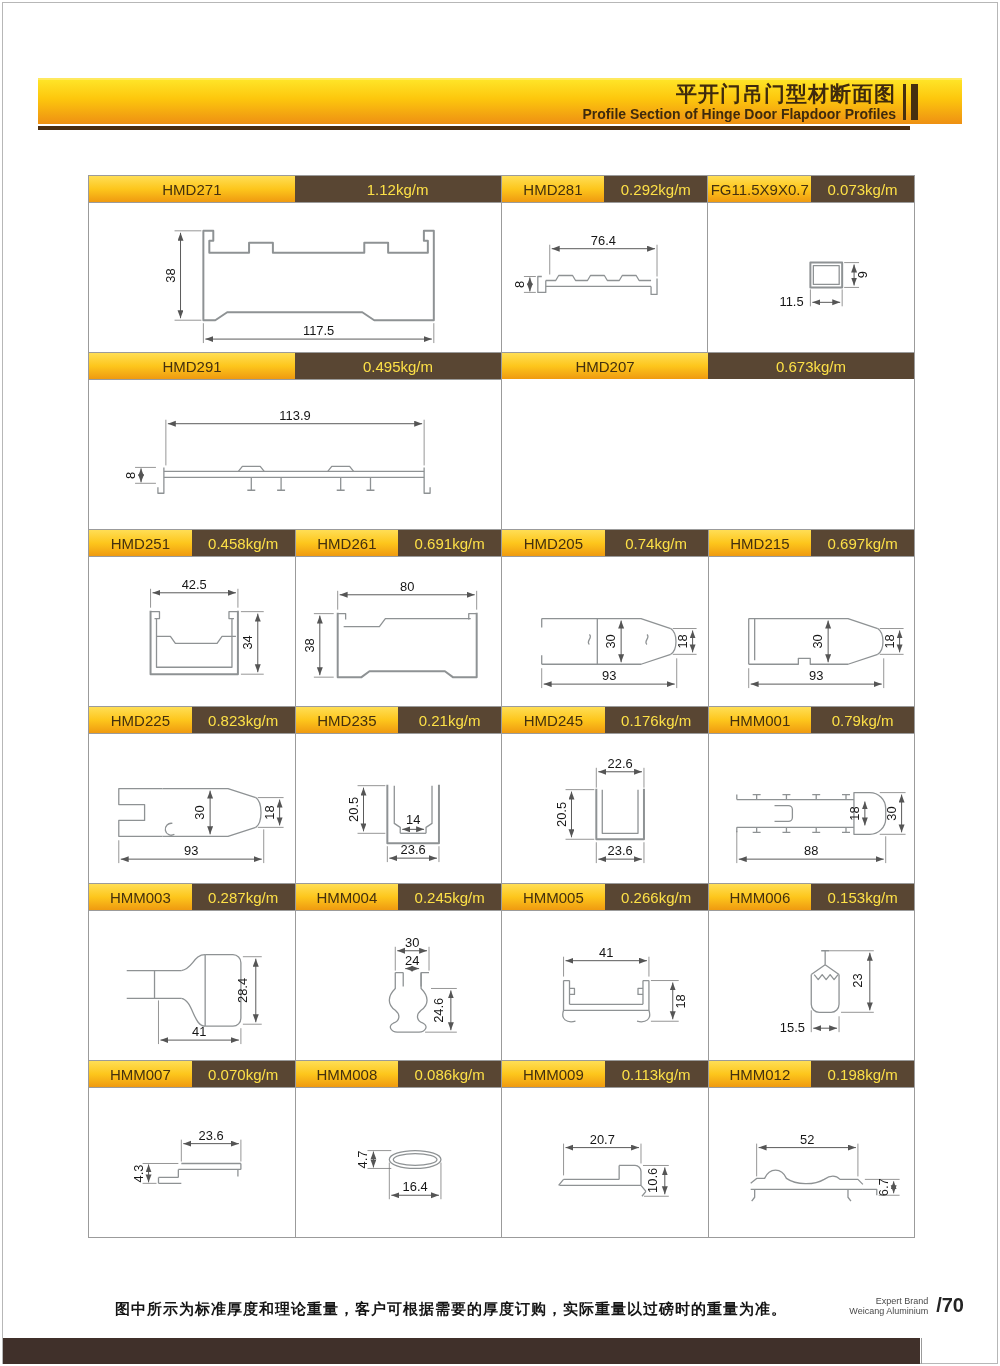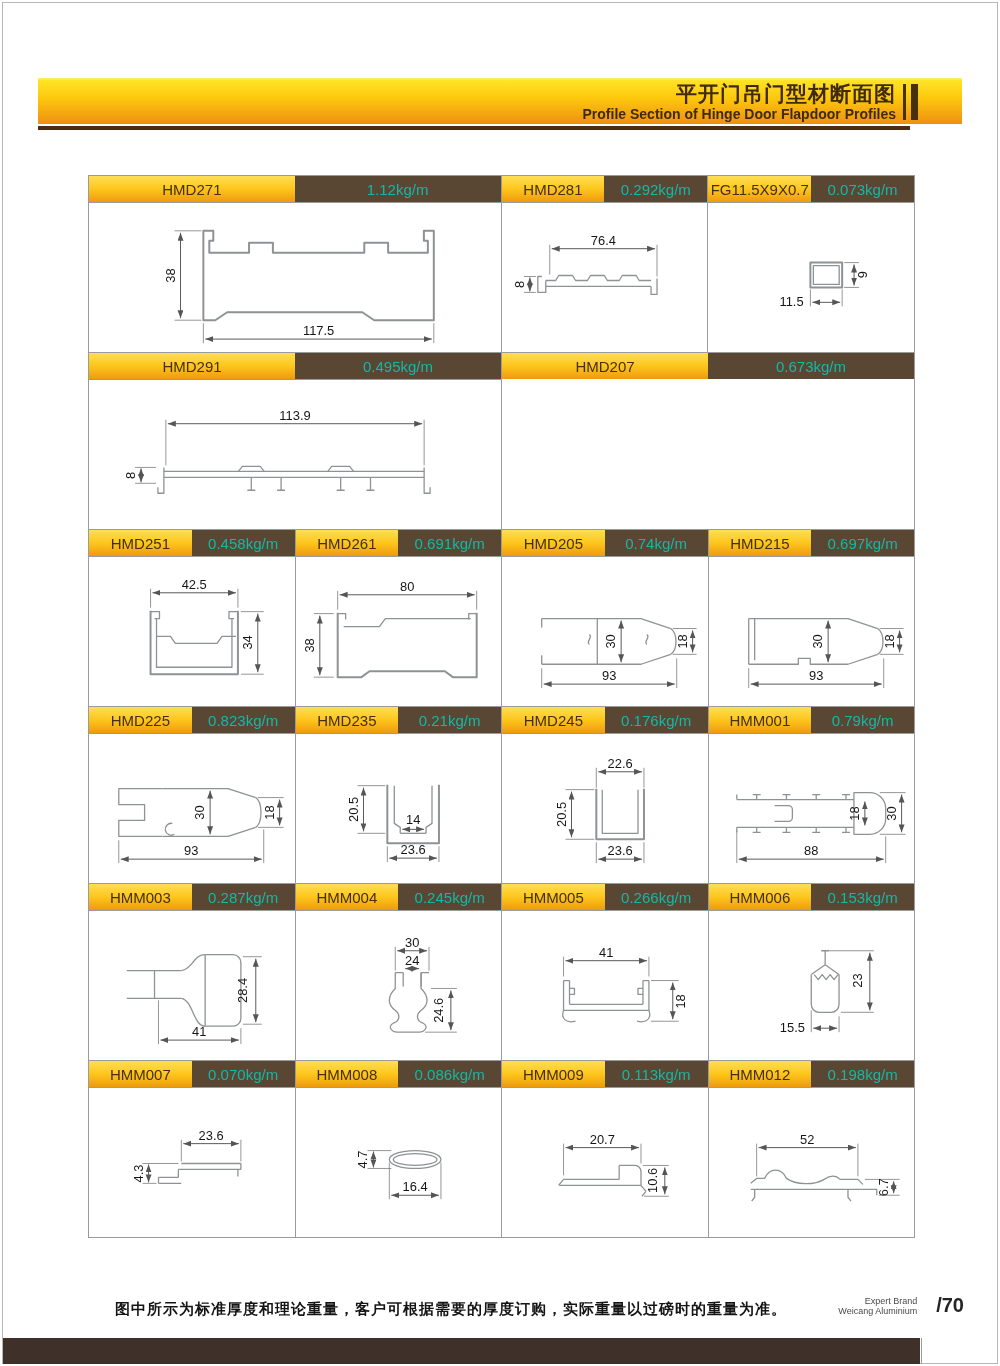--- a/index.html
+++ b/index.html
@@ -15,32 +15,32 @@
   .banner-line{position:absolute;left:38px;top:126px;width:872px;height:4px;background:#4a2d12}
   
   .sheet{position:absolute;left:88px;top:175px;width:827px;border:1px solid #9b9b9b;background:#fff}
   .prow{display:flex}
   .prow + .prow{border-top:1px solid #9b9b9b}
   .pb{flex:1;display:flex;flex-direction:column;min-width:0}
   .pb.w2{flex:2}
   .pb + .pb{border-left:1px solid #9b9b9b}
   .phead{display:flex;height:26px}
   .lab{flex:1;background:linear-gradient(180deg,#ffde55 0%,#fdc61c 50%,#ef9a10 100%);color:#44300f;font-size:15px;display:flex;align-items:center;justify-content:center;white-space:nowrap}
-  .val{flex:1;background:#594633;color:#14b8a6;font-size:15px;display:flex;align-items:center;justify-content:center;white-space:nowrap}
+  .val{flex:1;background:#594633;color:#fde047;font-size:15px;display:flex;align-items:center;justify-content:center;white-space:nowrap}
   .draw{height:150px;border-top:1px solid #9b9b9b;position:relative;background:#fff}
   .draw svg{display:block;width:100%;height:149px}
   
   .pf{fill:none;stroke:#8e9294;stroke-width:2;stroke-linejoin:round;stroke-linecap:square}
   .pft{fill:none;stroke:#8e9294;stroke-width:1.3;stroke-linejoin:round}
   .dl{stroke:#5a5a5a;stroke-width:1;fill:none}
   .el{stroke:#7a7a7a;stroke-width:0.8;fill:none}
   .dt{font-family:"Liberation Sans",sans-serif;font-size:13px;fill:#161616}
   
   .foot-note{position:absolute;left:115px;top:1300px;font-size:15px;font-weight:bold;color:#151515;letter-spacing:1px}
-  .brand{position:absolute;right:36px;top:1294px;display:flex;align-items:center;gap:19px}
+  .brand{position:absolute;right:36px;top:1294px;display:flex;align-items:center;gap:8px}
   .brand-lines{text-align:right;color:#4a4a4a;font-size:9px;line-height:10px}
   .pageno{font-size:20px;font-weight:bold;color:#242424}
   .foot-bar{position:absolute;left:3px;top:1338px;width:917px;height:26px;background:#40302a}
   .foot-edge{position:absolute;left:921px;top:1338px;width:1px;height:26px;background:#9b9b9b}
 </style>
 </head>
 <body>
 
 <div class="page-border"></div>
 

